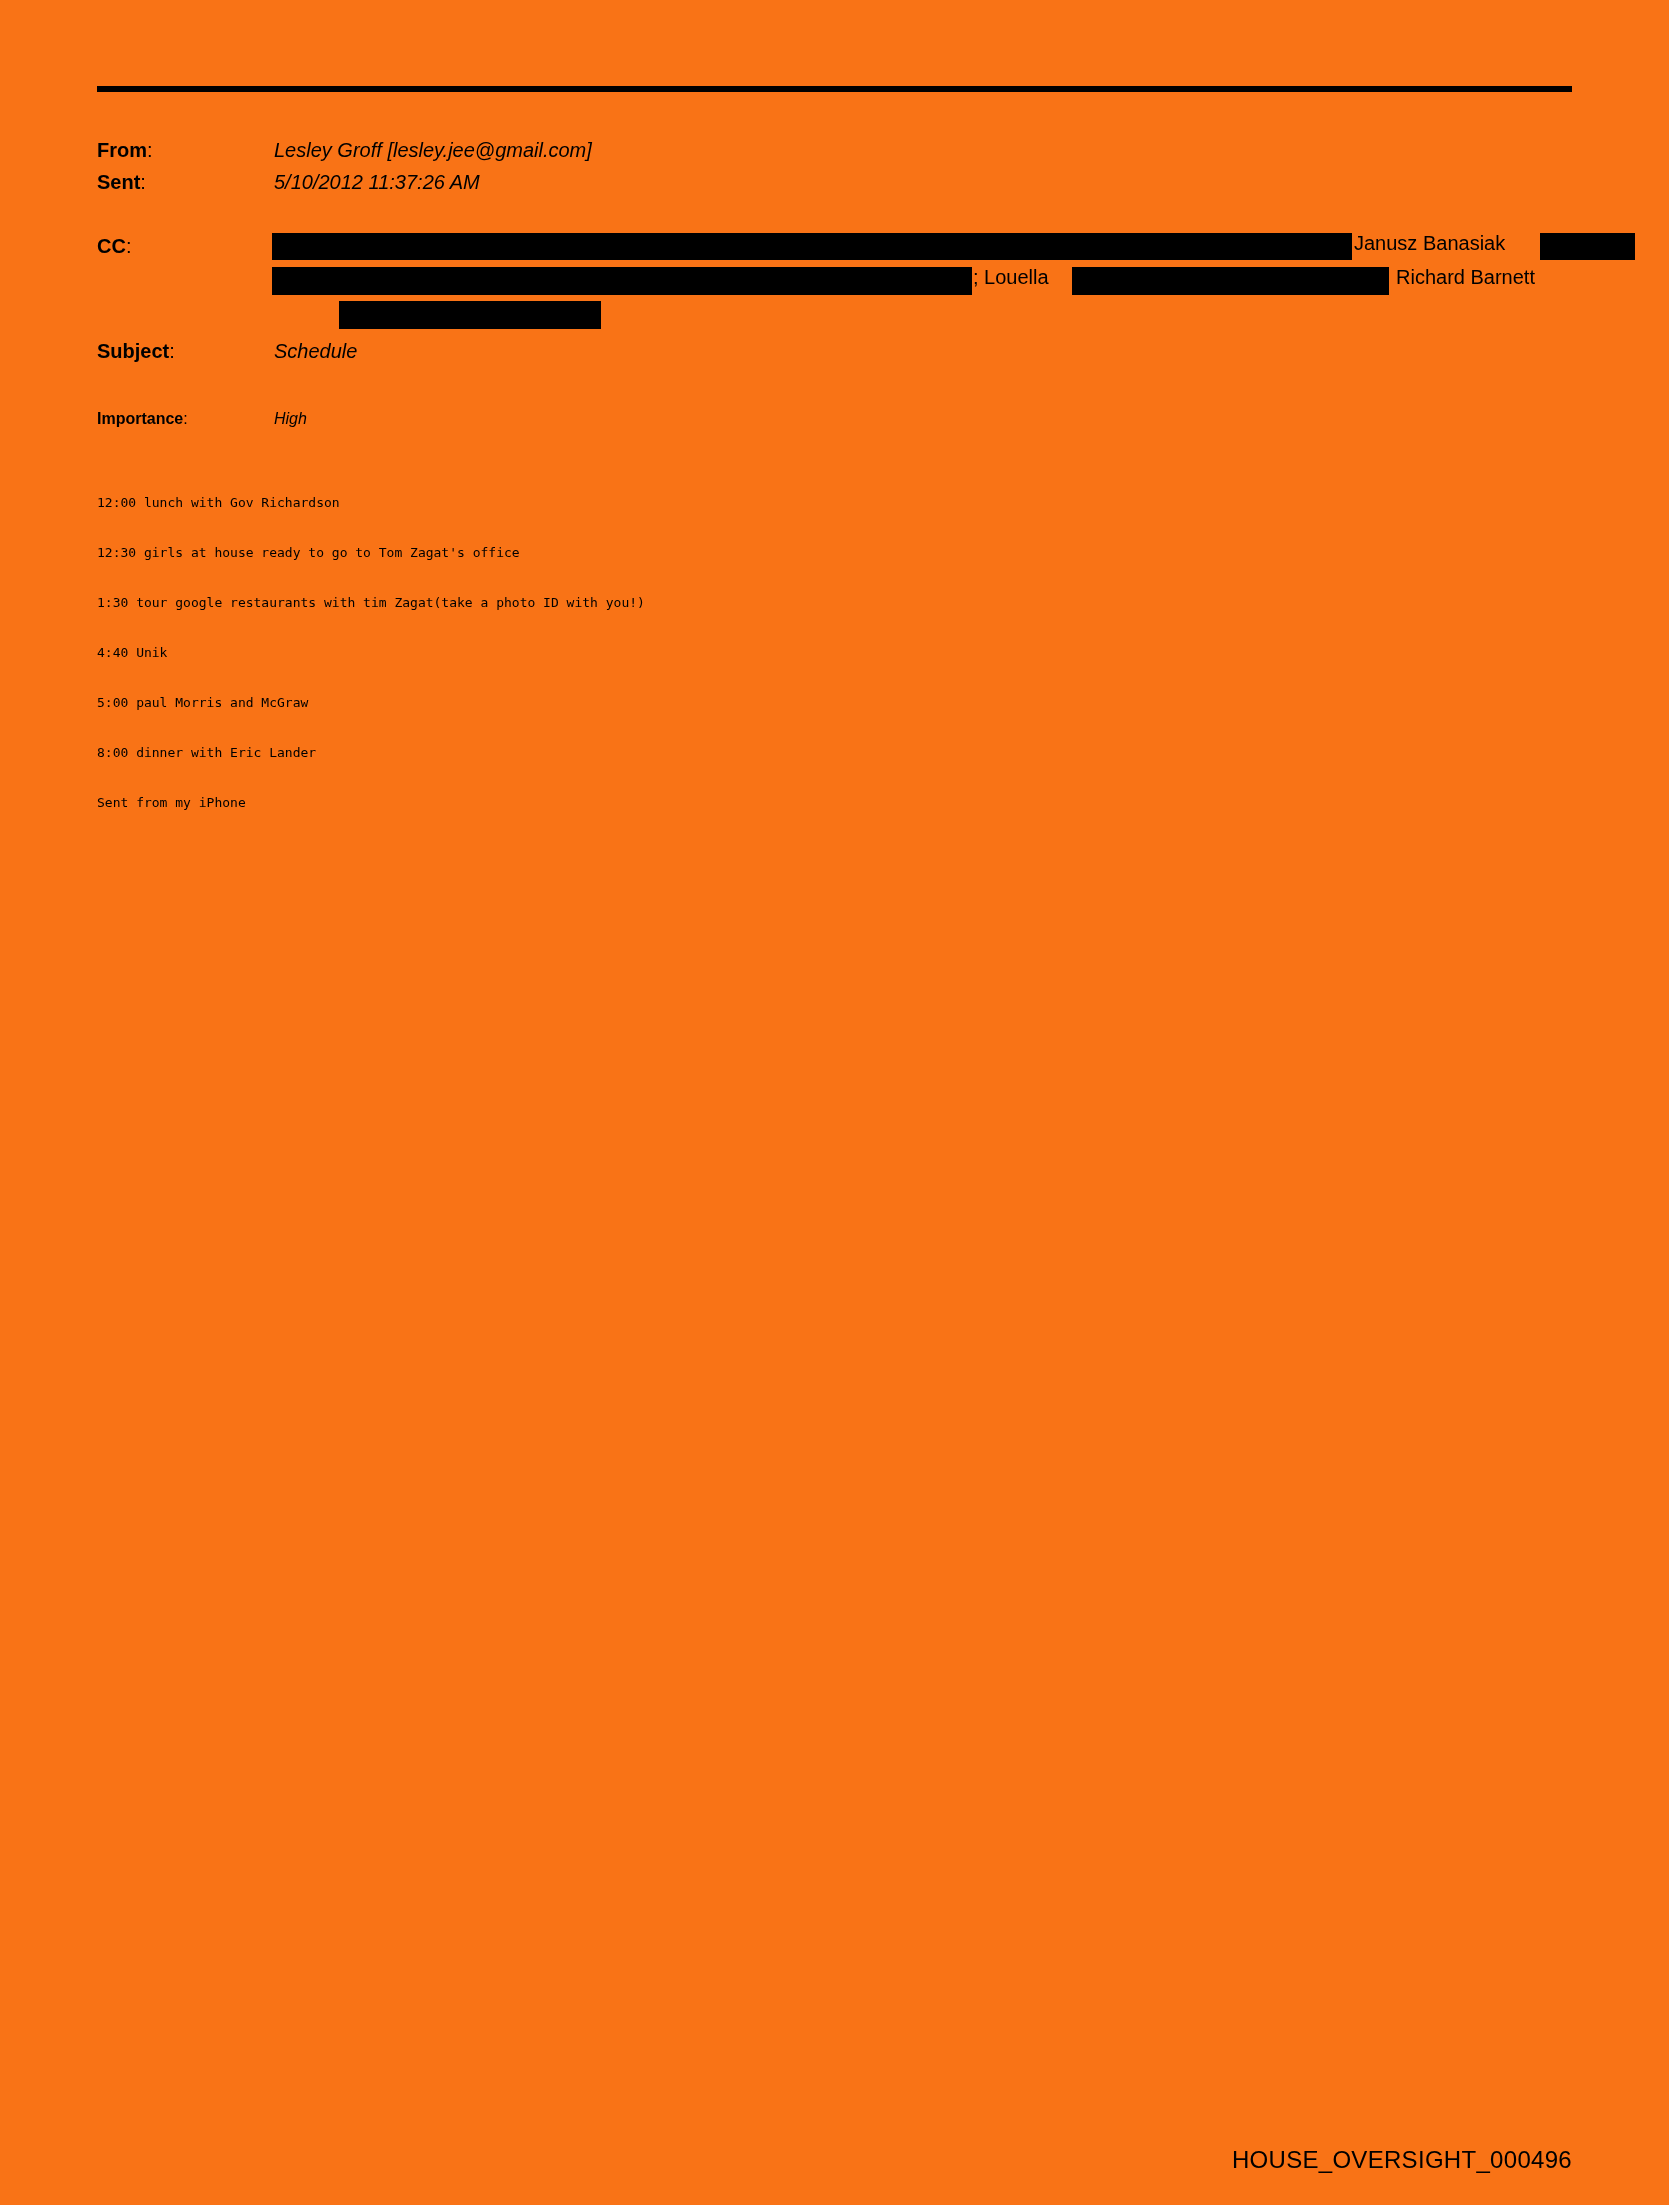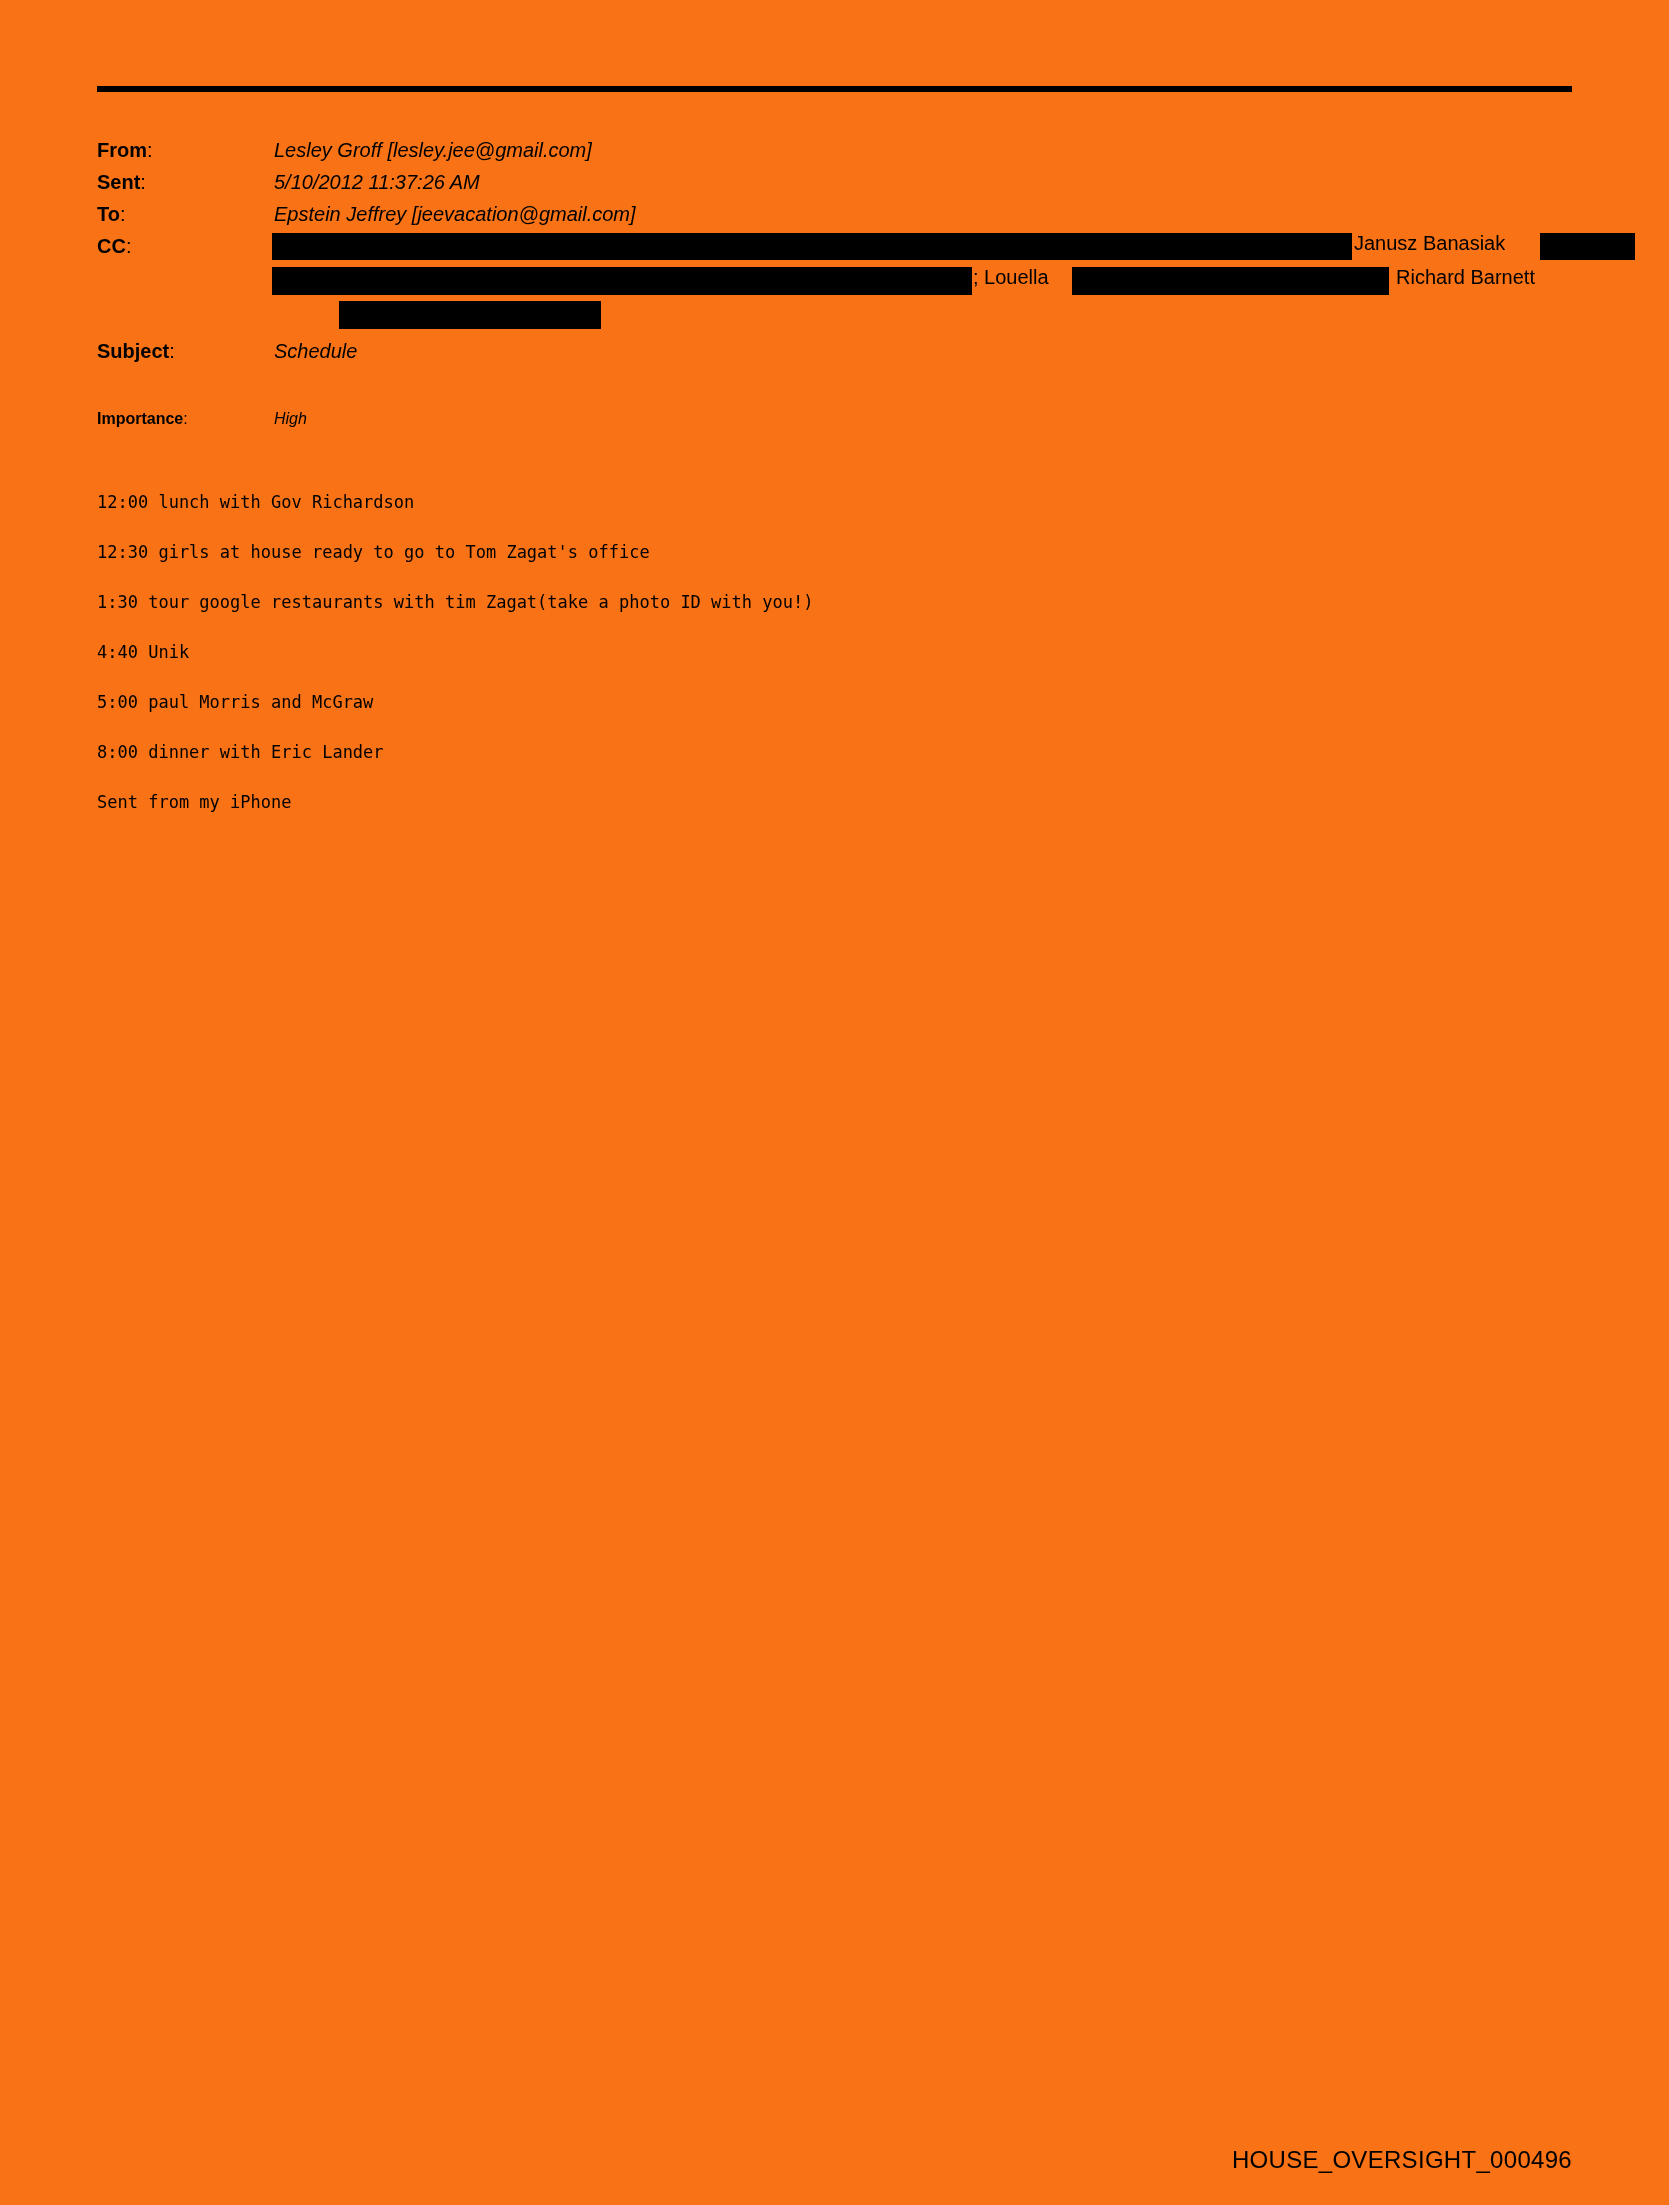--- a/index.html
+++ b/index.html
@@ -97,21 +97,21 @@
     top: 403px;
     font-size: 16px;
     line-height: 32px;
   }
   .body-lines {
     position: absolute;
     left: 97px;
     top: 488px;
     width: 1440px;
     font-family: "DejaVu Sans Mono", monospace;
-    font-size: 17px;
+    font-size: 13px;
   }
   .body-line {
     height: 50px;
     line-height: 29.5px;
     white-space: pre;
   }
   .bates {
     position: absolute;
     right: 97px;
     bottom: 31px;
@@ -133,24 +133,20 @@
     <div class="hdr-row">
       <span class="hdr-label"><span>From</span><span class="colon">:</span></span>
       <span class="hdr-value">Lesley Groff [lesley.jee@gmail.com]</span>
     </div>
 
     <div class="hdr-row">
       <span class="hdr-label"><span>Sent</span><span class="colon">:</span></span>
       <span class="hdr-value">5/10/2012 11:37:26 AM</span>
     </div>
 
-    <div class="hdr-row">
-      <span class="hdr-label"><span>To</span><span class="colon">:</span></span>
-      <span class="hdr-value">Epstein Jeffrey [jeevacation@gmail.com]</span>
-    </div>
   </div>
 
   <div class="cc-area">
     <span class="cc-label"><span>CC</span><span class="colon">:</span></span>
 
     <div class="redact" style="left:175px; top:2.6px; width:1080px; height:27.5px;"></div>
     <span class="cc-inline" style="left:1257px; top:-2.6px;">Janusz Banasiak</span>
     <div class="redact" style="left:1443px; top:2.6px; width:95px; height:27.5px;"></div>
 
     <div class="redact" style="left:175px; top:37px; width:700px; height:27.5px;"></div>

